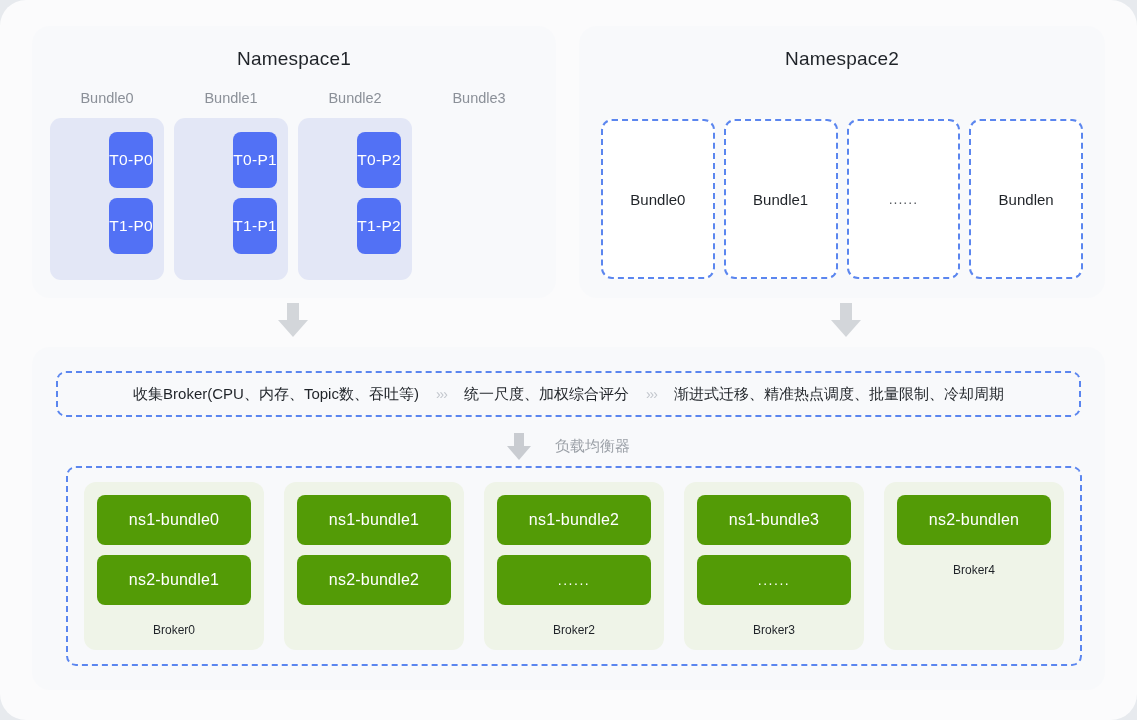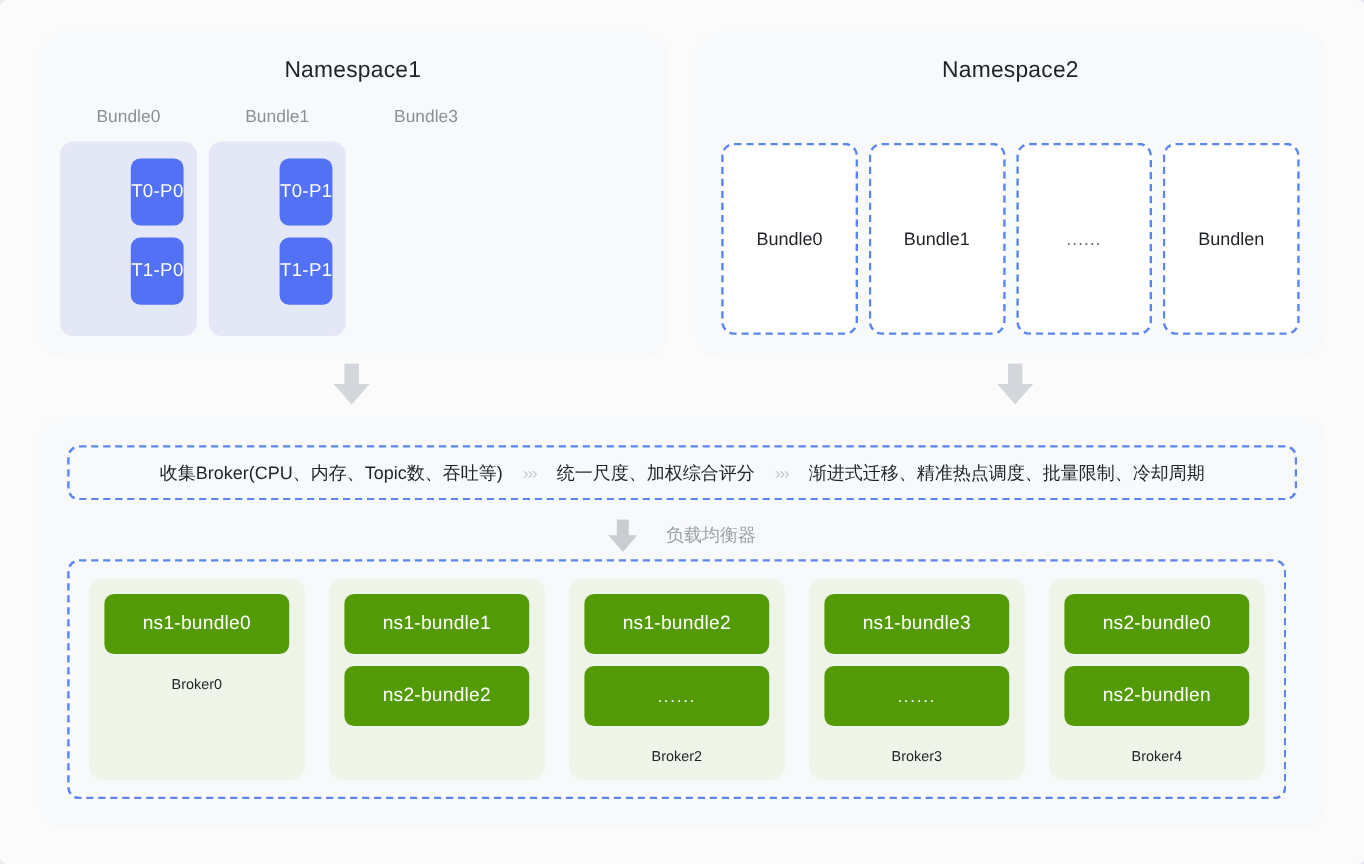--- a/index.html
+++ b/index.html
@@ -11,21 +11,21 @@
     background: #e7eaee;
     font-family: "Liberation Sans", "DejaVu Sans", sans-serif;
   }
 
   
   #page {
     position: absolute;
     left: 0; top: 0;
     width: 1137px; height: 720px;
     background: #fbfbfc;
-    border-radius: 6px;
+    border-radius: 26px;
     overflow: hidden;
   }
 
   
   #top-row {
     position: absolute;
     left: 32px; top: 26px;
     width: 1073px; height: 272px;
     display: flex;
     gap: 23px;
@@ -193,21 +193,21 @@
     width: 0; height: 0;
     border-left: 12px solid transparent;
     border-right: 12px solid transparent;
     border-top: 14px solid #c9ccd1;
   }
   #lb-label { font-size: 15px; color: #9ba0a7; }
 
   
   #broker-wrap {
     position: absolute;
-    left: 24px; top: 119px;
+    left: 34px; top: 119px;
     width: 1016px; height: 200px;
     border: 2px dashed #5b86ef;
     border-radius: 10px;
     display: flex;
     align-items: center;
     justify-content: center;
     gap: 20px;
     padding: 0 16px;
   }
   .broker {
@@ -260,20 +260,27 @@
         </div>
 
         <div class="ns1-col">
           <div class="bundle-caption">Bundle1</div>
           <div class="bundle-box">
             <div class="part-chip">T0-P1</div>
             <div class="part-chip">T1-P1</div>
           </div>
         </div>
 
+        <div class="ns1-col">
+          <div class="bundle-caption">Bundle2</div>
+          <div class="bundle-box">
+            <div class="part-chip">T0-P2</div>
+            <div class="part-chip">T1-P2</div>
+          </div>
+        </div>
 
         <div class="ns1-col">
           <div class="bundle-caption">Bundle3</div>
         </div>
 
       </div>
     </div>
 
     <div class="ns-panel ns2">
       <div class="ns-title">Namespace2</div>
@@ -311,20 +318,21 @@
         <div class="shaft"></div>
         <div class="head"></div>
       </div>
       <div id="lb-label">负载均衡器</div>
     </div>
 
     <div id="broker-wrap">
 
       <div class="broker">
         <div class="broker-chip">ns1-bundle0</div>
+        <div class="broker-chip">ns2-bundle1</div>
         <div class="broker-name">Broker0</div>
       </div>
 
       <div class="broker">
         <div class="broker-chip">ns1-bundle1</div>
         <div class="broker-chip">ns2-bundle2</div>
       </div>
 
       <div class="broker">
         <div class="broker-chip">ns1-bundle2</div>
@@ -332,21 +340,20 @@
         <div class="broker-name">Broker2</div>
       </div>
 
       <div class="broker">
         <div class="broker-chip">ns1-bundle3</div>
         <div class="broker-chip dots">......</div>
         <div class="broker-name">Broker3</div>
       </div>
 
       <div class="broker">
-        <div class="broker-chip">ns2-bundle0</div>
         <div class="broker-chip">ns2-bundlen</div>
         <div class="broker-name">Broker4</div>
       </div>
 
     </div>
   </div>
 
 </div>
 
 </body></html>

